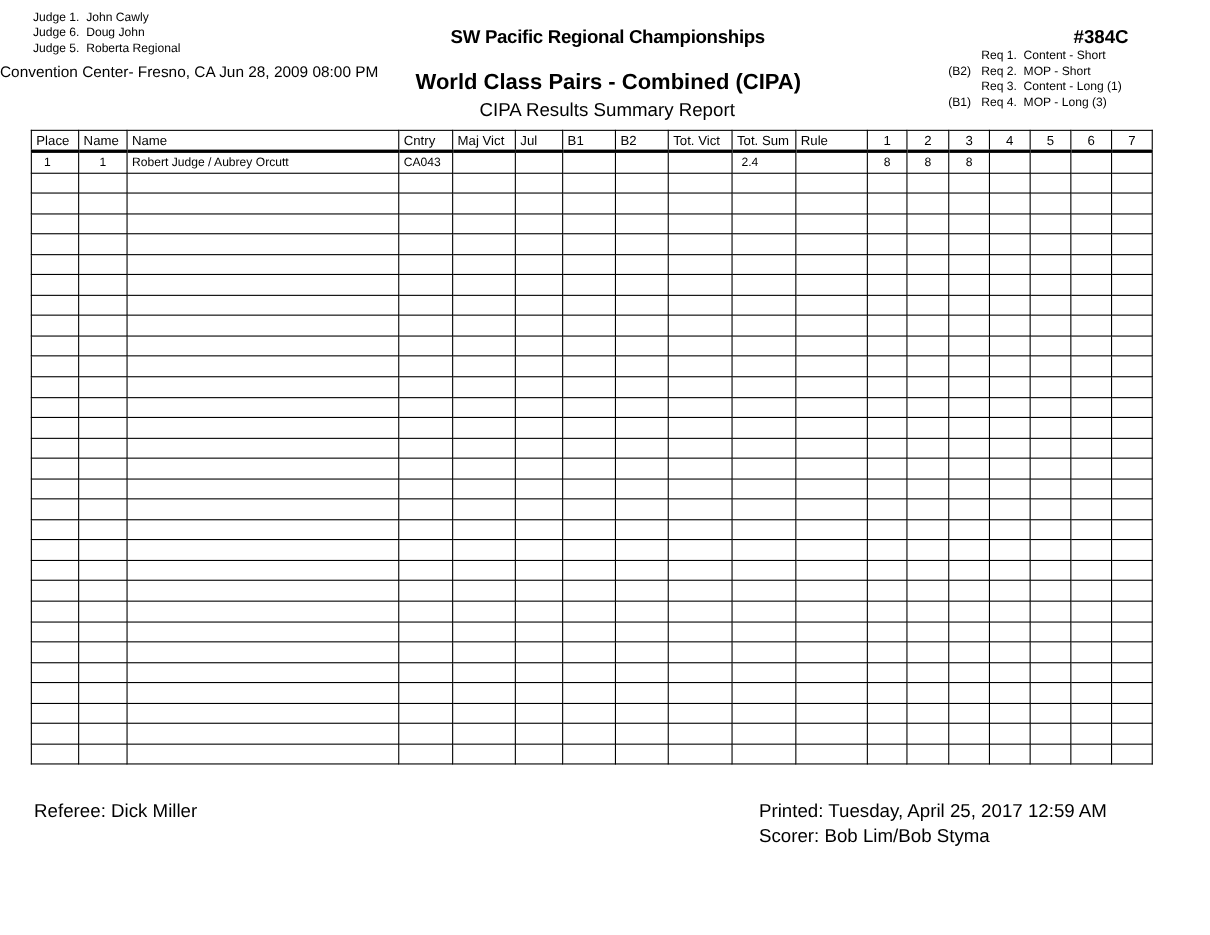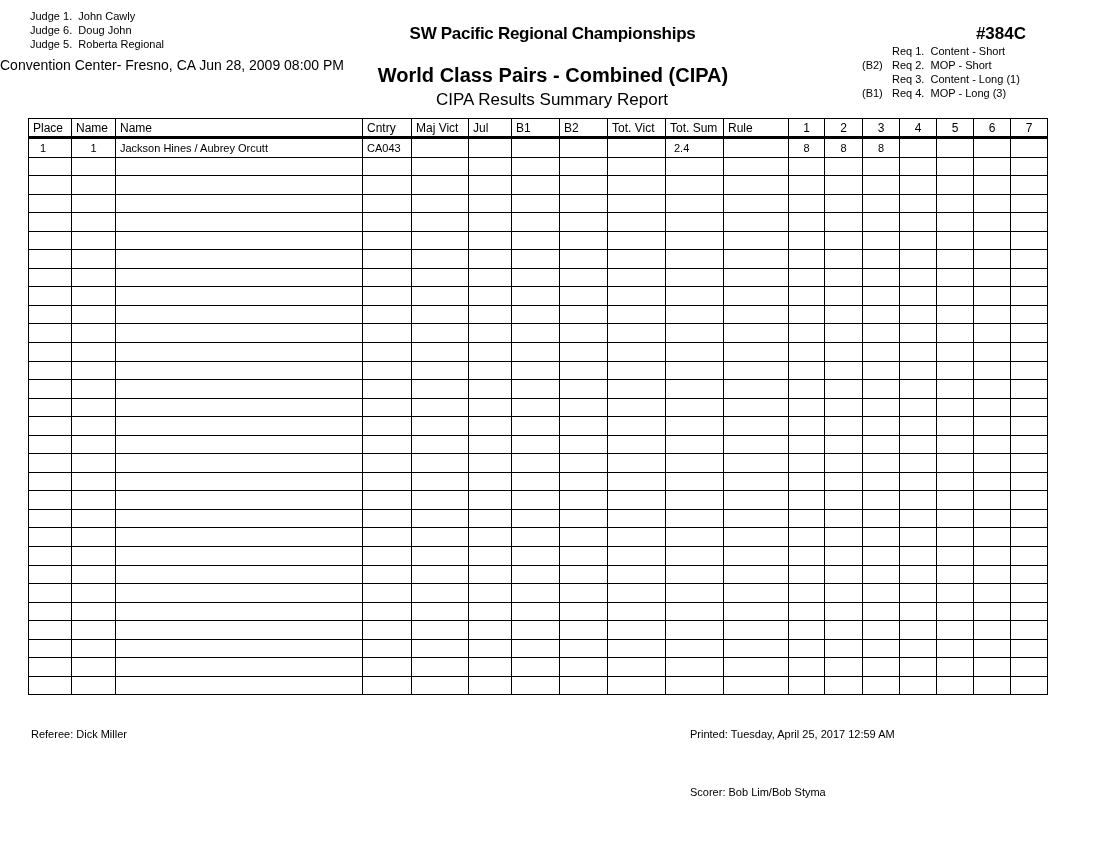--- a/index.html
+++ b/index.html
@@ -16,24 +16,24 @@
   .reqs { left:862px; top:44px; font-size:11px; line-height:14px; }
   .reqs .row { height:14px; position:relative; }
   .reqs .pre { display:inline-block; width:30px; }
   table.results { position:absolute; left:28px; top:118px; border-collapse:collapse; table-layout:fixed;border-radius:23px; }
   table.results td, table.results th { border:1.5px solid #000; height:17.55px; padding:0 0 0 4px; font-size:11px; font-weight:normal; text-align:left; overflow:hidden; white-space:nowrap; }
   table.results thead th { height:17px; font-size:12px; border-bottom:3px solid #000; }
   table.results .c { text-align:center; padding:0; }
   table.results td.num { text-align:center; padding:0; }
   table.results td.ts { padding-left:8px; }
   table.results td.pl { padding-left:11px; }
-  .footer { font-size:11px; }
+  .footer { font-size:17px; }
   .referee { left:31px; top:728px; }
   .printed { left:690px; top:728px; }
-  .scorer { left:690px; top:750px;margin-top:36px; }
+  .scorer { left:690px; top:750px; }
 </style>
 </head>
 <body>
 
 <div class="abs judges">
   <div><span>Judge  1.</span>&nbsp; <span>John  Cawly</span></div>
   <div><span>Judge  6.</span>&nbsp; <span>Doug John</span></div>
   <div><span>Judge  5.</span>&nbsp; <span>Roberta Regional</span></div>
 </div>
 
@@ -91,21 +91,21 @@
       <th class="c">4</th>
       <th class="c">5</th>
       <th class="c">6</th>
       <th class="c">7</th>
     </tr>
   </thead>
   <tbody id="results-body">
     <tr>
       <td class="pl">1</td>
       <td class="num">1</td>
-      <td>Jackson Hines / Aubrey Orcutt</td>
+      <td>Robert Judge / Aubrey Orcutt</td>
       <td>CA043</td>
       <td></td>
       <td></td>
       <td></td>
       <td></td>
       <td></td>
       <td class="ts">2.4</td>
       <td></td>
       <td class="num">8</td>
       <td class="num">8</td>

